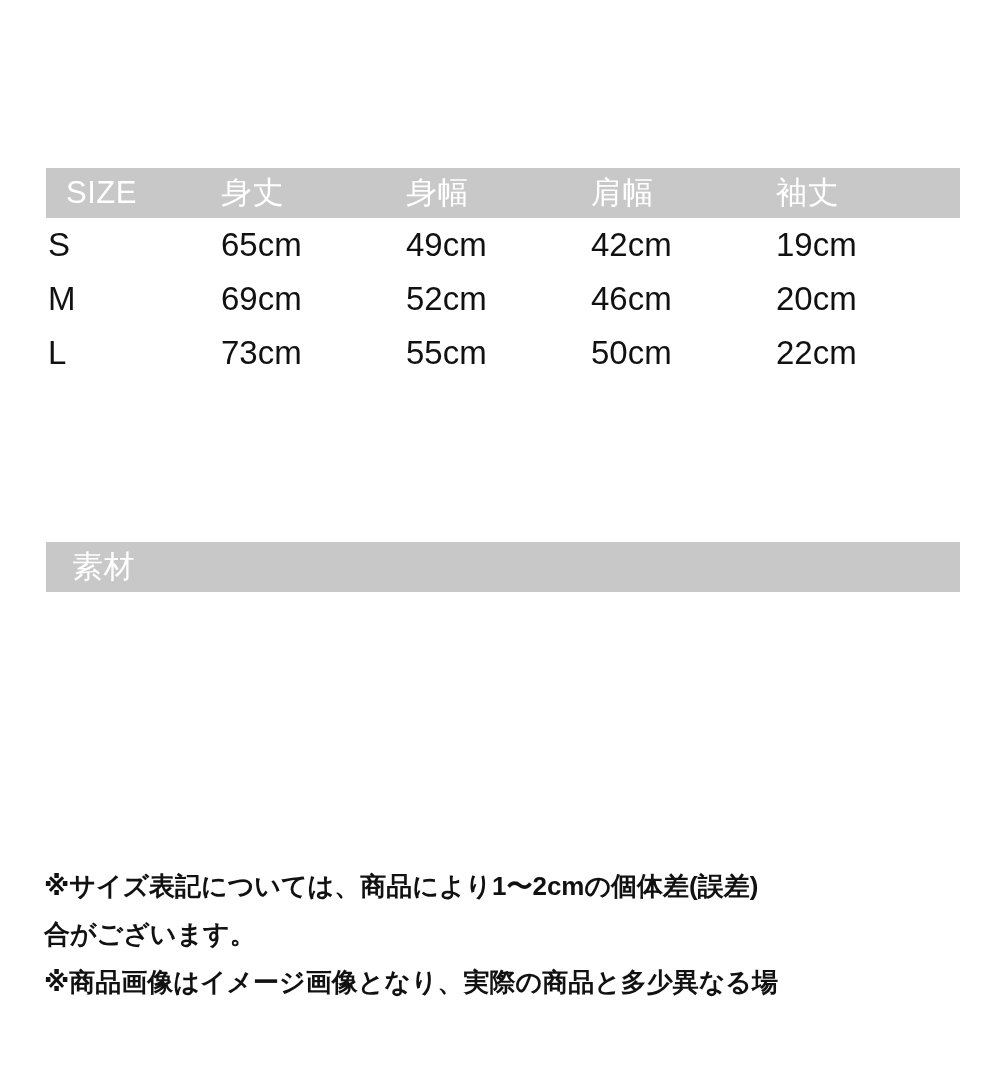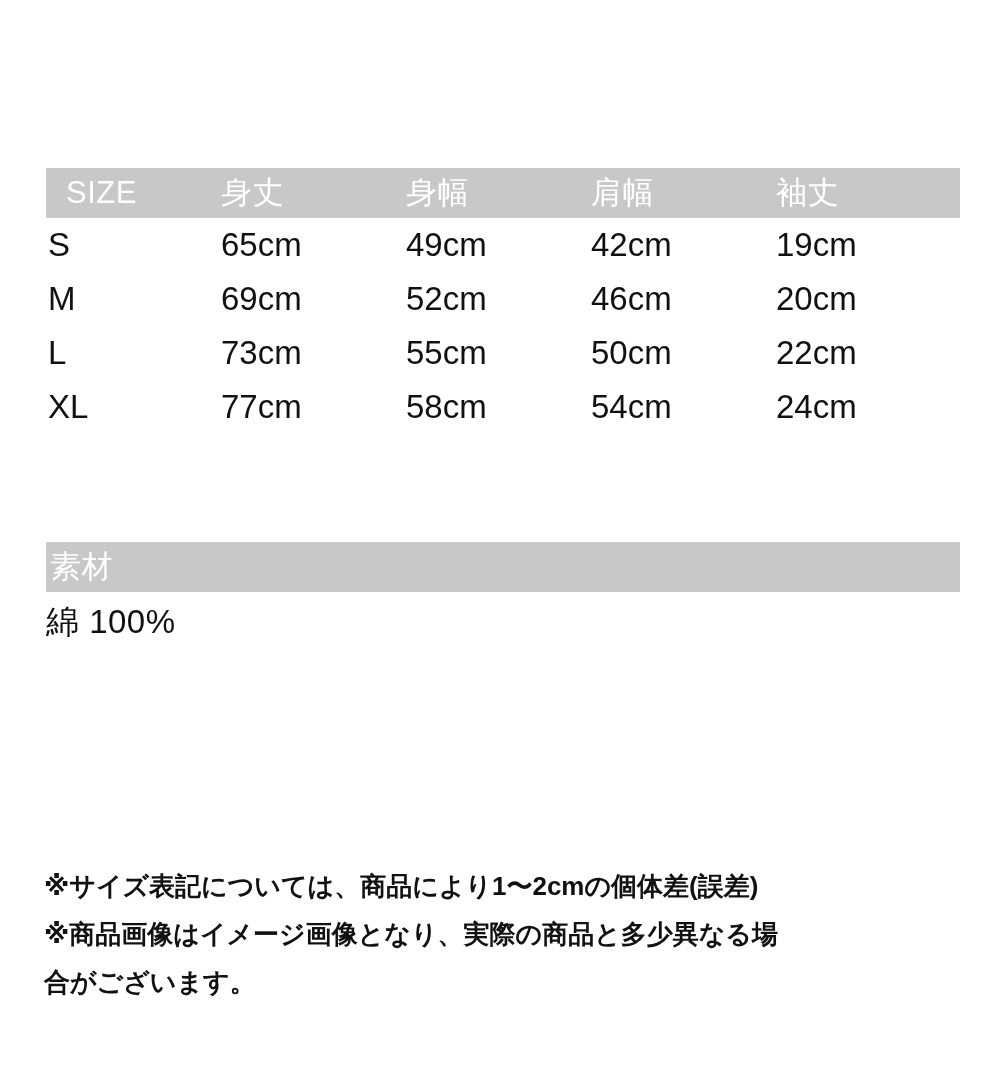--- a/index.html
+++ b/index.html
@@ -63,21 +63,21 @@
     position: absolute;
     left: 46px;
     top: 542px;
     width: 914px;
     height: 50px;
     background: #c8c8c8;
     color: #ffffff;
     font-size: 31px;
     line-height: 50px;
     box-sizing: border-box;
-    padding-left: 4px;
+    padding-left: 26px;
     letter-spacing: 0.5px;
   }
   .material-value {
     position: absolute;
     left: 46px;
     top: 600px;
     font-size: 33px;
     color: #111111;
     letter-spacing: 0.5px;
   }
@@ -135,32 +135,24 @@
         <td>46cm</td>
         <td>20cm</td>
       </tr>
       <tr>
         <td class="col-size">L</td>
         <td>73cm</td>
         <td>55cm</td>
         <td>50cm</td>
         <td>22cm</td>
       </tr>
-      <tr>
-        <td class="col-size">XL</td>
-        <td>77cm</td>
-        <td>58cm</td>
-        <td>54cm</td>
-        <td>24cm</td>
-      </tr>
     </tbody>
   </table>
 
   <div class="material-header">素材</div>
-  <div class="material-value">綿 100%</div>
 
   <div class="notes">
     <div class="note-line">※サイズ表記については、商品により1〜2cmの個体差(誤差)</div>
+    <div class="note-line">合がございます。</div>
     <div class="note-line">※商品画像はイメージ画像となり、実際の商品と多少異なる場</div>
-    <div class="note-line">合がございます。</div>
   </div>
 
 </div>
 
 </body></html>

